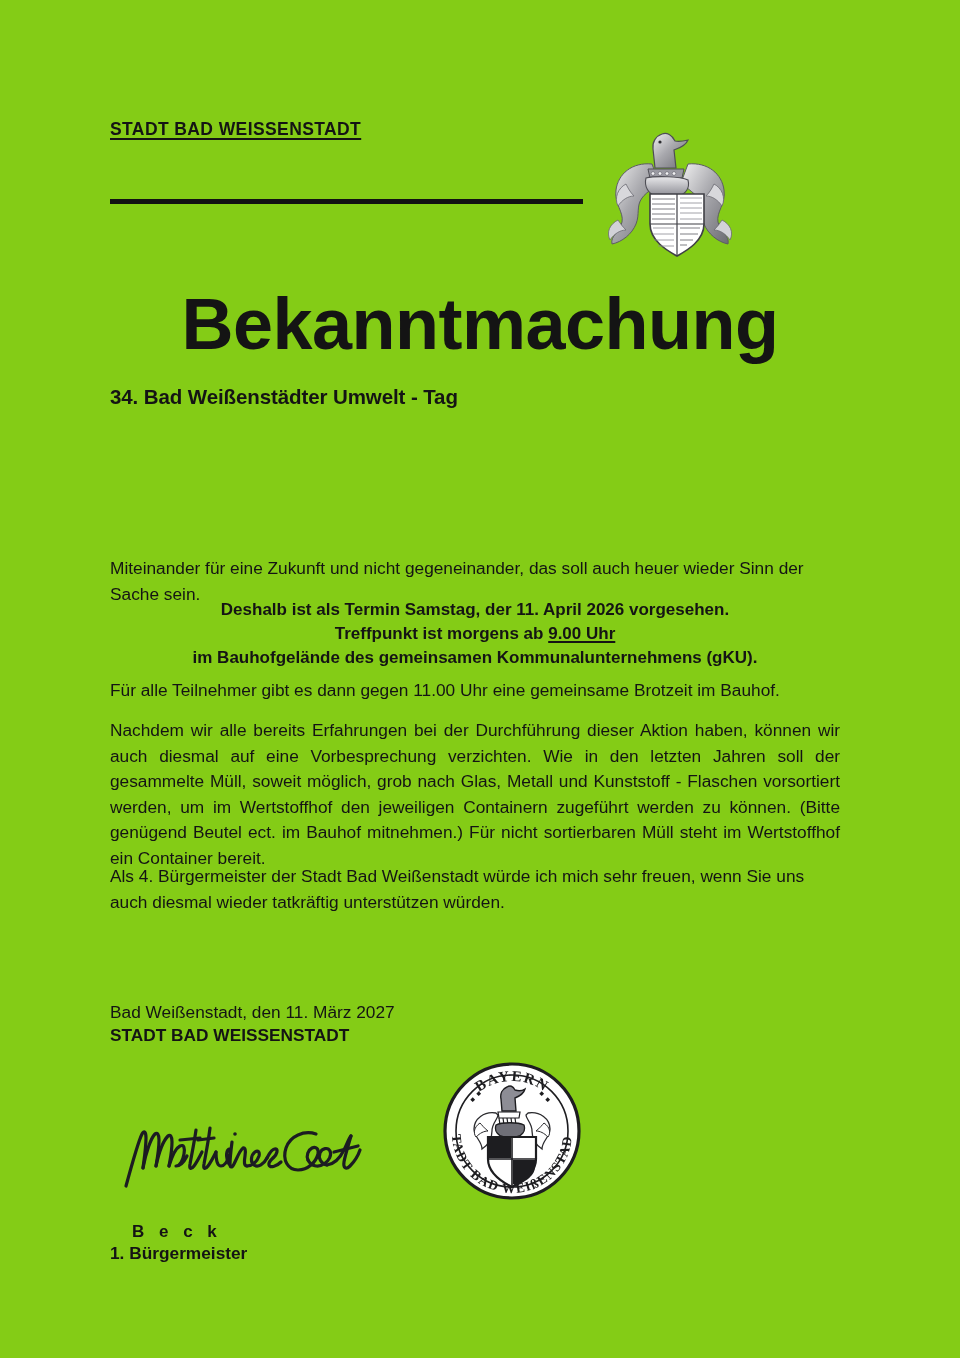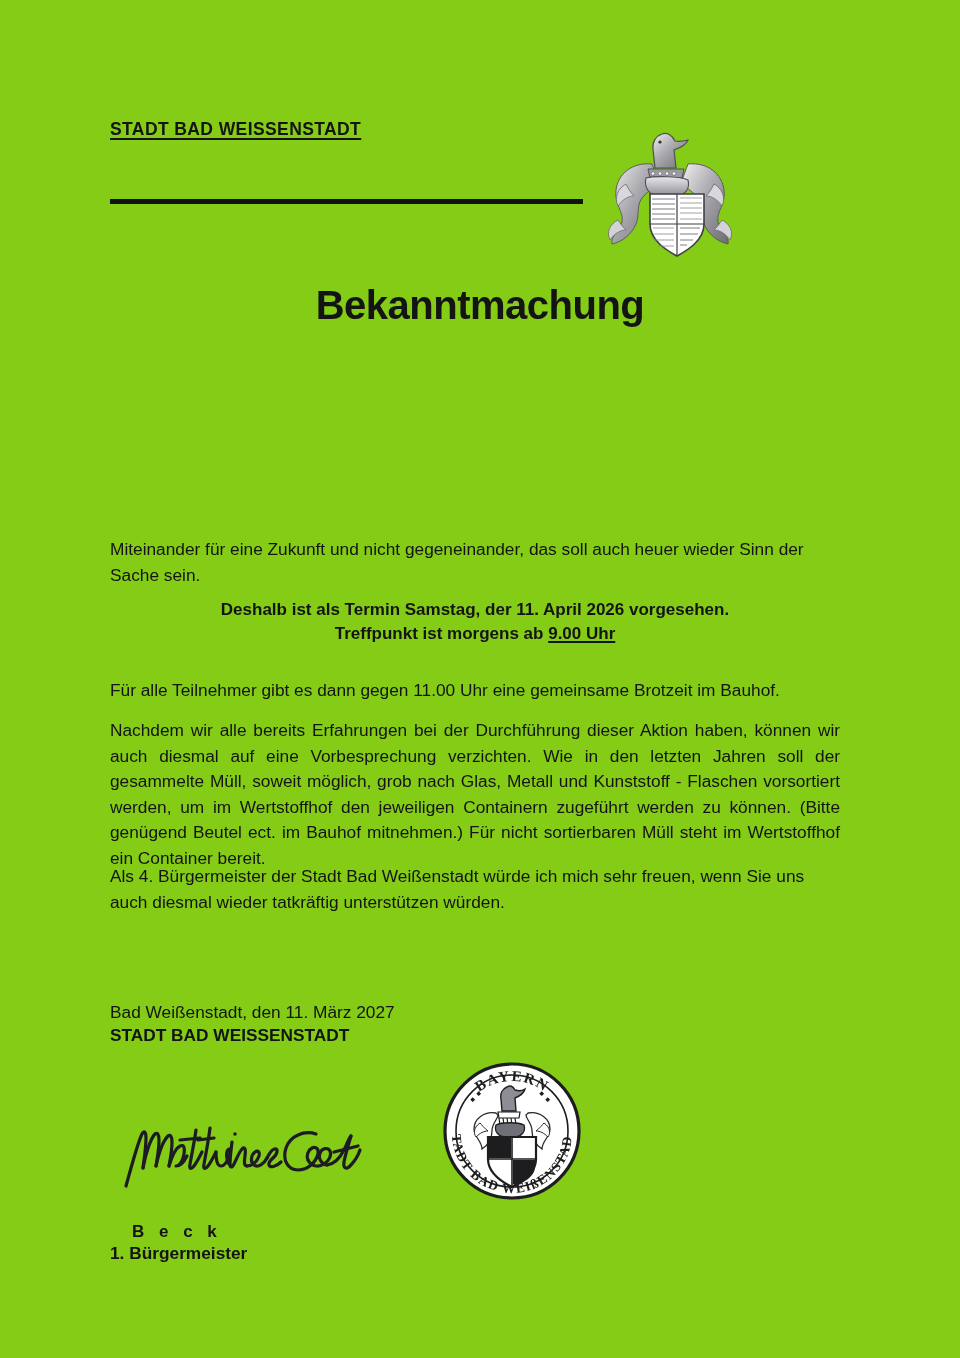--- a/index.html
+++ b/index.html
@@ -55,21 +55,21 @@
   }
   .crest svg { display:block; width:100%; height:100%; }
 
   
   .doc-title {
     position: absolute;
     left: 0;
     right: 0;
     top: 283px;
     text-align: center;
-    font-size: 40px;
+    font-size: 72px;
     font-weight: bold;
     letter-spacing: -0.5px;
   }
 
   .subtitle {
     position: absolute;
     left: 110px;
     top: 385px;
     font-size: 20.5px;
     font-weight: bold;
@@ -78,21 +78,21 @@
 
   
   .body-block {
     position: absolute;
     left: 110px;
     width: 730px;
     font-size: 17.3px;
     line-height: 25.6px;
   }
   .p1 { top: 452px; }
-  .p2 { top: 537px; }
+  .p2 { top: 556px; }
   .p-brotzeit { top: 678px; }
   .p-long {
     top: 718px;
     text-align: justify;
   }
   .p-close { top: 864px; }
 
   
   .highlight {
     position: absolute;
@@ -217,27 +217,29 @@
       </g>
       <g stroke="#8a8a92" stroke-width="0.8">
         <path d="M88 74 L110 74 M88 79 L110 79 M88 84 L110 84 M88 89 L110 89 M88 95 L110 95"></path>
         <path d="M61 104 L82 104 M61 110 L82 110 M62 116 L82 116 M66 122 L82 122"></path>
       </g>
     </svg>
   </div>
 
   <div class="doc-title">Bekanntmachung</div>
 
+  <div class="subtitle">34. Bad Weißenstädter Umwelt - Tag</div>
 
 
   <div class="body-block p2">Miteinander für eine Zukunft und nicht gegeneinander, das soll auch heuer wieder Sinn der Sache sein.</div>
 
   <div class="highlight">
     <div>Deshalb ist als Termin Samstag, der 11. April 2026 vorgesehen.</div>
     <div><span>Treffpunkt ist morgens ab </span><span class="u">9.00 Uhr</span></div>
+    <div>im Bauhofgelände des gemeinsamen Kommunalunternehmens (gKU).</div>
   </div>
 
   <div class="body-block p-brotzeit">Für alle Teilnehmer gibt es dann gegen 11.00 Uhr eine gemeinsame Brotzeit im Bauhof.</div>
 
   <div class="body-block p-long">Nachdem wir alle bereits Erfahrungen bei der Durchführung dieser Aktion haben, können wir auch diesmal auf eine Vorbesprechung verzichten. Wie in den letzten Jahren soll der gesammelte Müll, soweit möglich, grob nach Glas, Metall und Kunststoff - Flaschen vorsortiert werden, um im Wertstoffhof den jeweiligen Containern zugeführt werden zu können. (Bitte genügend Beutel ect. im Bauhof mitnehmen.) Für nicht sortierbaren Müll steht im Wertstoffhof ein Container bereit.</div>
 
   <div class="body-block p-close">Als 4. Bürgermeister der Stadt Bad Weißenstadt würde ich mich sehr freuen, wenn Sie uns auch diesmal wieder tatkräftig unterstützen würden.</div>
 
   <div class="sig-place">Bad Weißenstadt, den 11. März 2027</div>
   <div class="sig-city">STADT BAD WEISSENSTADT</div>

